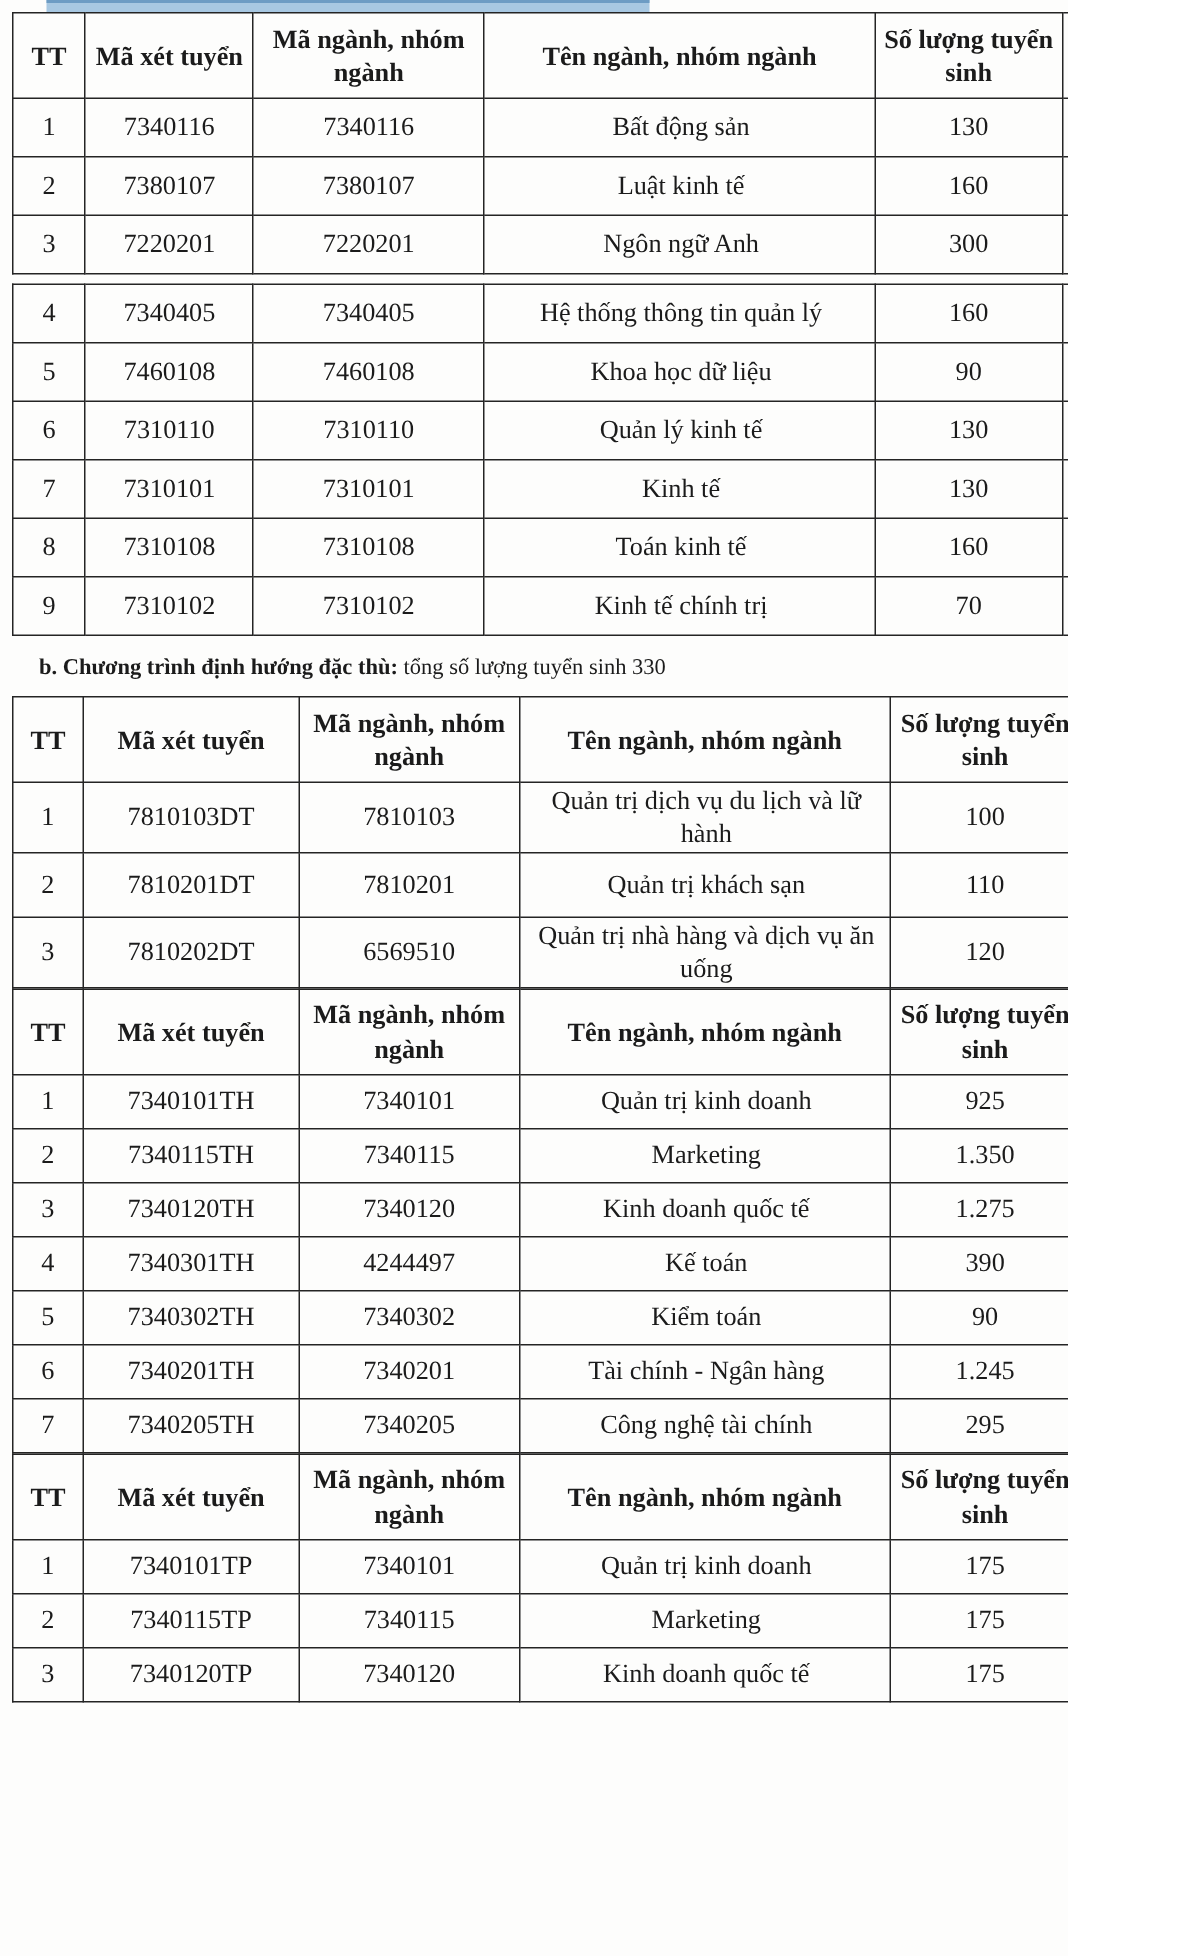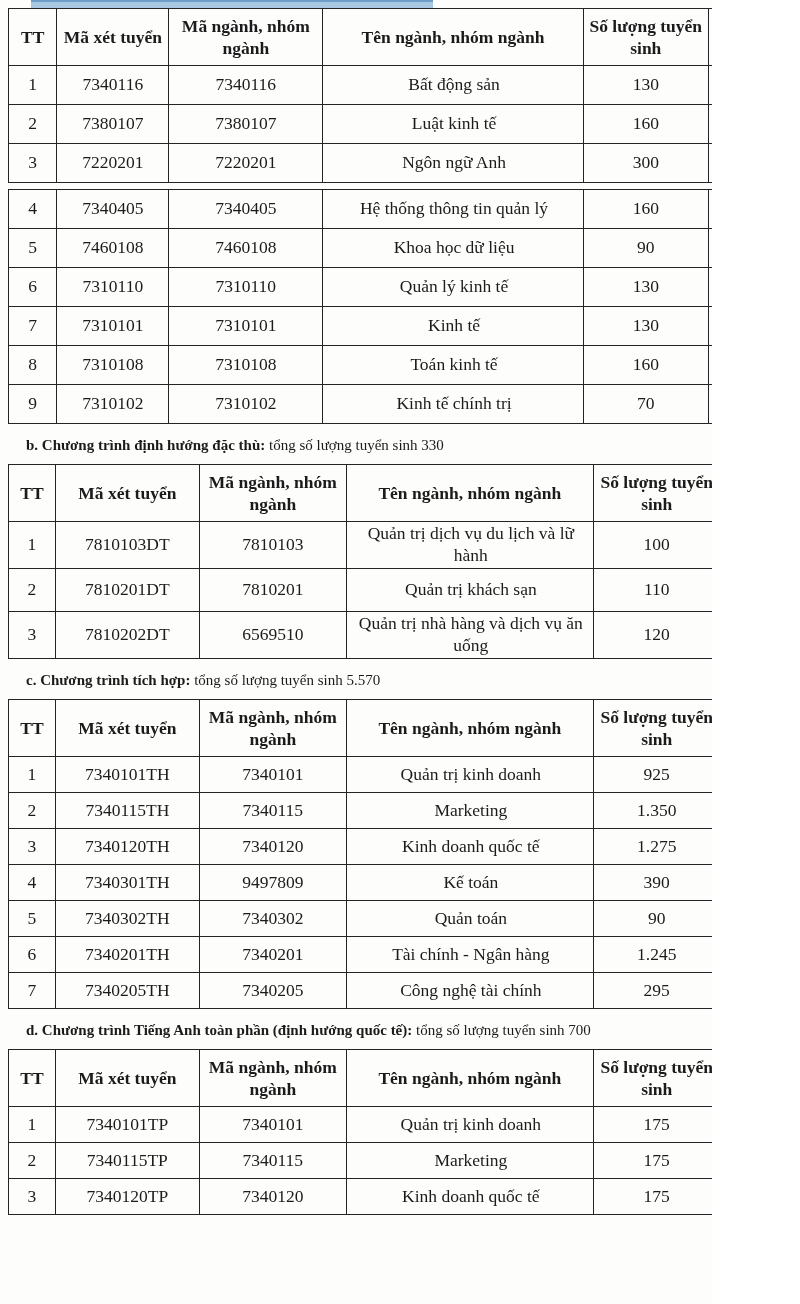--- a/index.html
+++ b/index.html
@@ -247,21 +247,20 @@
           <td class="col-tt">3</td>
           <td class="col-ma_xet">7810202DT</td>
           <td class="col-ma_nganh">6569510</td>
           <td class="col-ten_nganh">Quản trị nhà hàng và dịch vụ ăn uống</td>
           <td class="col-so_luong">120</td>
           <td class="col-ghi_chu"></td>
         </tr>
       </tbody>
     </table>
 
-  <p class="section-label"><b>c. Chương trình tích hợp:</b><span> tổng số lượng tuyển sinh 5.570</span></p>
 
   <table class="tbl-bcd tbl-c">
     <colgroup>
       <col class="c-tt">
         <col class="c-ma_xet">
         <col class="c-ma_nganh">
       <col class="c-ten">
         <col class="c-so_luong">
         <col class="c-ghi_chu">
     </colgroup>
@@ -296,30 +295,30 @@
           <td class="col-tt">3</td>
           <td class="col-ma_xet">7340120TH</td>
           <td class="col-ma_nganh">7340120</td>
           <td class="col-ten_nganh">Kinh doanh quốc tế</td>
           <td class="col-so_luong">1.275</td>
           <td class="col-ghi_chu"></td>
         </tr>
         <tr>
           <td class="col-tt">4</td>
           <td class="col-ma_xet">7340301TH</td>
-          <td class="col-ma_nganh">9497809</td>
+          <td class="col-ma_nganh">4244497</td>
           <td class="col-ten_nganh">Kế toán</td>
           <td class="col-so_luong">390</td>
           <td class="col-ghi_chu"></td>
         </tr>
         <tr>
           <td class="col-tt">5</td>
           <td class="col-ma_xet">7340302TH</td>
           <td class="col-ma_nganh">7340302</td>
-          <td class="col-ten_nganh">Quản toán</td>
+          <td class="col-ten_nganh">Kiểm toán</td>
           <td class="col-so_luong">90</td>
           <td class="col-ghi_chu"></td>
         </tr>
         <tr>
           <td class="col-tt">6</td>
           <td class="col-ma_xet">7340201TH</td>
           <td class="col-ma_nganh">7340201</td>
           <td class="col-ten_nganh">Tài chính - Ngân hàng</td>
           <td class="col-so_luong">1.245</td>
           <td class="col-ghi_chu"></td>
@@ -328,21 +327,20 @@
           <td class="col-tt">7</td>
           <td class="col-ma_xet">7340205TH</td>
           <td class="col-ma_nganh">7340205</td>
           <td class="col-ten_nganh">Công nghệ tài chính</td>
           <td class="col-so_luong">295</td>
           <td class="col-ghi_chu"></td>
         </tr>
       </tbody>
     </table>
 
-  <p class="section-label"><b>d. Chương trình Tiếng Anh toàn phần (định hướng quốc tế):</b><span> tổng số lượng tuyển sinh 700</span></p>
 
   <table class="tbl-bcd tbl-d">
     <colgroup>
       <col class="c-tt">
         <col class="c-ma_xet">
         <col class="c-ma_nganh">
       <col class="c-ten">
         <col class="c-so_luong">
         <col class="c-ghi_chu">
     </colgroup>

